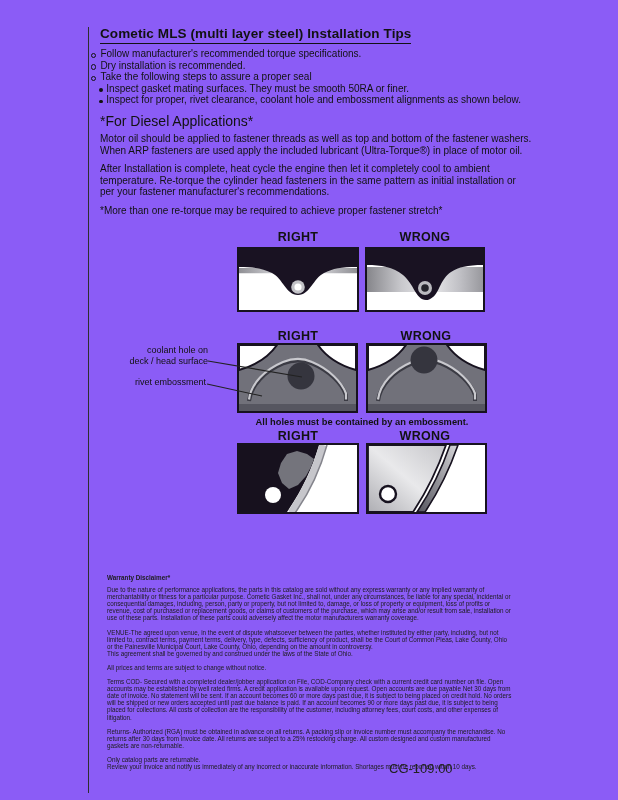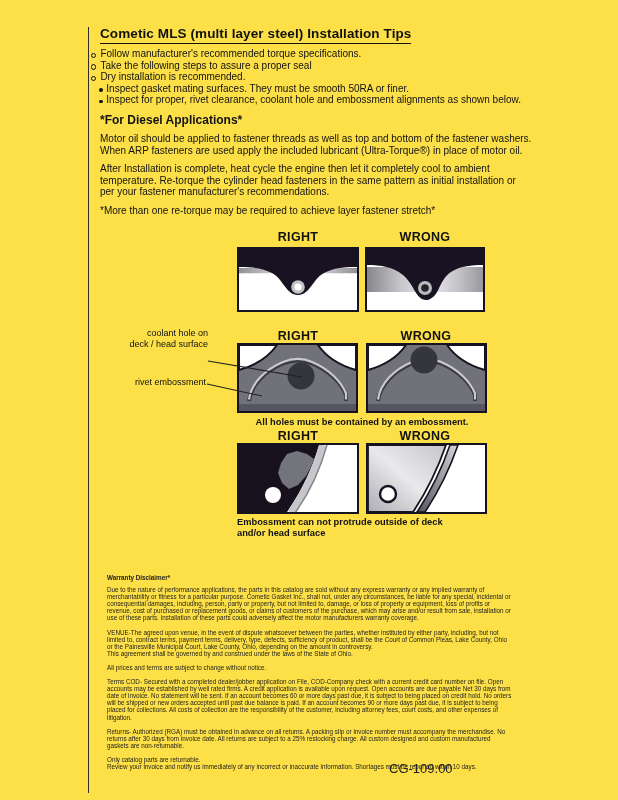--- a/index.html
+++ b/index.html
@@ -1,31 +1,31 @@
 <!DOCTYPE html>
 <html><head>
 <meta charset="utf-8">
 <style>
   html,body{margin:0;padding:0;background:#e9e9e9;}
   .page{
-    position:relative;width:618px;height:800px;background:#fde047;
+    position:relative;width:618px;height:800px;background:#8b5cf6;
     font-family:"Liberation Sans","DejaVu Sans",sans-serif;color:#121212;
     overflow:hidden;margin:0 auto;
   }
   .vrule{position:absolute;left:88px;top:27px;width:1px;height:766px;background:#2e2e2e;}
   .title{
     position:absolute;left:100px;top:26px;font-size:13.5px;font-weight:bold;
     border-bottom:1.6px solid #121212;padding-bottom:2px;letter-spacing:.1px;white-space:nowrap;
   }
   .tips{position:absolute;left:91px;top:48px;width:450px;font-size:10px;line-height:11.5px;}
   .bullet{display:flex;align-items:center;}
   .bullet .o-dot{flex:0 0 auto;width:3.4px;height:3.4px;border:1px solid #121212;border-radius:50%;margin:3.2px 4px 0 0;}
   .subtips{margin-left:8px;}
   .bullet .f-dot{flex:0 0 auto;width:3.8px;height:3.8px;background:#121212;border-radius:50%;margin:3.4px 3.5px 0 0;}
-  .diesel-h{position:absolute;left:100px;top:113px;font-size:12px;font-weight:bold;}
+  .diesel-h{position:absolute;left:100px;top:113px;font-size:14px;font-weight:normal;}
   .bodytext{position:absolute;left:100px;width:432px;font-size:10px;line-height:11.6px;}
   .p1{top:133px;} .p2{top:163px;} .pnote{top:205px;}
   .dlabel{position:absolute;font-size:12.5px;font-weight:bold;text-align:center;width:122px;letter-spacing:.3px;}
   .dbox{position:absolute;line-height:0;}
   .dcaption{position:absolute;font-size:9.3px;font-weight:bold;line-height:11px;}
   .callout{position:absolute;font-size:9px;line-height:10.6px;text-align:right;}
   .overlay{position:absolute;pointer-events:none;z-index:5;}
   .legal{position:absolute;left:107px;top:574px;width:406px;font-size:6.3px;line-height:7.1px;color:#1c1c1c;}
   .legal-h{font-weight:bold;margin-bottom:5px;}
   .legal-p{margin-bottom:7px;}
@@ -40,42 +40,42 @@
 
   <div class="title">Cometic MLS (multi layer steel) Installation Tips</div>
 
   <div class="tips">
     <div class="bullet">
         <span class="o-dot"></span>
         <span>Follow manufacturer's recommended torque specifications.</span>
       </div>
     <div class="bullet">
         <span class="o-dot"></span>
-        <span>Take the following steps to assure a proper seal</span>
+        <span>Dry installation is recommended.</span>
       </div>
     <div class="bullet">
         <span class="o-dot"></span>
-        <span>Dry installation is recommended.</span>
+        <span>Take the following steps to assure a proper seal</span>
       </div>
     <div class="subtips">
       <div class="bullet">
           <span class="f-dot"></span>
           <span>Inspect gasket mating surfaces.  They must be smooth 50RA or finer.</span>
         </div>
       <div class="bullet">
           <span class="f-dot"></span>
           <span>Inspect for proper, rivet clearance, coolant hole and embossment alignments as shown below.</span>
         </div>
     </div>
   </div>
 
   <div class="diesel-h">*For Diesel Applications*</div>
   <div class="bodytext p2">After Installation is complete, heat cycle the engine then let it completely cool to ambient temperature. Re-torque the cylinder head fasteners in the same pattern as initial installation or per your fastener manufacturer's recommendations.</div>
   <div class="bodytext p1">Motor oil should be applied to fastener threads as well as top and bottom of the fastener washers. When ARP fasteners are used apply the included lubricant (Ultra-Torque®) in place of motor oil.</div>
-  <div class="bodytext pnote">*More than one re-torque may be required to achieve layer fastener stretch*</div>
+  <div class="bodytext pnote">*More than one re-torque may be required to achieve proper fastener stretch*</div>
 
   <div class="dlabel" style="left:237px;top:230px;">RIGHT</div>
   <div class="dlabel" style="left:364px;top:230px;">WRONG</div>
 
   <div class="dbox" style="left:237px;top:247px;">
     <svg width="122" height="65" viewBox="0 0 122 65">
       <defs>
         <linearGradient id="bandR" x1="0" y1="0" x2="1" y2="0">
           <stop offset="0" stop-color="#8f8f94"></stop>
             <stop offset=".2" stop-color="#b9b9be"></stop>
@@ -111,21 +111,21 @@
       <path d="M2,2 H118 V18 C102,18 94,20 86,25 C76,31 74,46 68,50 C65,52.5 63,53 61,53 C51,53 49,37 38,28 C28,20 16,18 2,18 Z" fill="#191222"></path>
       <circle cx="60" cy="41" r="7" fill="#b9b9be"></circle>
       <circle cx="60" cy="41" r="3.8" fill="#23232a"></circle>
       <rect x="1" y="1" width="118" height="63" fill="none" stroke="#17121f" stroke-width="2"></rect>
     </svg>
   </div>
 
   <div class="dlabel" style="left:237px;top:329px;">RIGHT</div>
   <div class="dlabel" style="left:365px;top:329px;">WRONG</div>
 
-  <div class="callout" style="left:105px;top:328px;width:103px;">
+  <div class="callout" style="left:105px;top:345px;width:103px;">
     <div>coolant hole on</div>
     <div>deck / head surface</div>
   </div>
   <div class="callout" style="left:105px;top:377px;width:101px;">rivet embossment</div>
 
   <div class="dbox" style="left:237px;top:343px;">
     <svg width="121" height="70" viewBox="0 0 121 70">
       <rect x="1" y="1" width="119" height="68" fill="#71717a"></rect>
       <rect x="2" y="61" width="117" height="7" fill="#565660"></rect>
       <path d="M2,2 L40,2 C33,12 20,22 2,27 Z" fill="#ffffff" stroke="#17121f" stroke-width="2"></path>
@@ -184,21 +184,20 @@
             <stop offset="1" stop-color="#d6d6d9"></stop>
         </linearGradient>
       </defs>
       <rect x="1" y="1" width="119" height="69" fill="#ffffff"></rect>
       <path d="M2,2 H80 C72,25 61,48 47,69 L2,69 Z" fill="url(#bodyW3)" stroke="#17121f" stroke-width="1.8"></path>
       <path d="M84,2 C76,25 65,48 51,69 L59,69 C73,48 84,25 92,2 Z" fill="url(#ribW3)" stroke="#17121f" stroke-width="1.6"></path>
       <circle cx="22" cy="51" r="8" fill="#ffffff" stroke="#17121f" stroke-width="2.4"></circle>
       <rect x="1" y="1" width="119" height="69" fill="none" stroke="#17121f" stroke-width="2"></rect>
     </svg>
   </div>
-  <div class="dcaption" style="left:237px;top:517px;width:235px;">Embossment can not protrude outside of deck and/or head surface</div>
 
   <div class="legal">
     <div class="legal-h">Warranty Disclaimer*</div>
     <div class="legal-p">Due to the nature of performance applications, the parts in this catalog are sold without any express warranty or any implied warranty of merchantability or fitness for a particular purpose.  Cometic Gasket Inc., shall not, under any circumstances, be liable for any special, incidental or consequential damages, including, person, party or property, but not limited to, damage, or loss of property or equipment, loss of profits or revenue, cost of purchased or replacement goods, or claims of customers of the purchase, which may arise and/or result from sale, installation or use of these parts.  Installation of these parts could adversely affect the motor manufacturers warranty coverage.</div>
     <div class="legal-p tight">VENUE-The agreed upon venue, in the event of dispute whatsoever between the parties, whether instituted by either party, including, but not limited to, contract terms, payment terms, delivery, type, defects, sufficiency of product, shall be the Court of Common Pleas, Lake County, Ohio or the Painesville Municipal Court, Lake County, Ohio, depending on the amount in controversy.</div>
     <div class="legal-p">This agreement shall be governed by and construed under the laws of the State of Ohio.</div>
     <div class="legal-p">All prices and terms are subject to change without notice.</div>
     <div class="legal-p">Terms COD- Secured with a completed dealer/jobber application on File, COD-Company check with a current credit card number on file.  Open accounts may be established by well rated firms.  A credit application is available upon request.  Open accounts are due payable Net 30 days from date of invoice.  No statement will be sent.  If an account becomes 60 or more days past due, it is subject to being placed on credit hold.  No orders will be shipped or new orders accepted until past due balance is paid.  If an account becomes 90 or more days past due, it is subject to being placed for collections.  All costs of collection are the responsibility of the customer, including attorney fees, court costs, and other expenses of litigation.</div>
     <div class="legal-p">Returns- Authorized (RGA) must be obtained in advance on all returns.  A packing slip or invoice number must accompany the merchandise.  No returns after 30 days from invoice date.  All returns are subject to a 25% restocking charge.  All custom designed and custom manufactured gaskets are non-returnable.</div>
     <div class="legal-p tight">Only catalog parts are returnable.</div>

